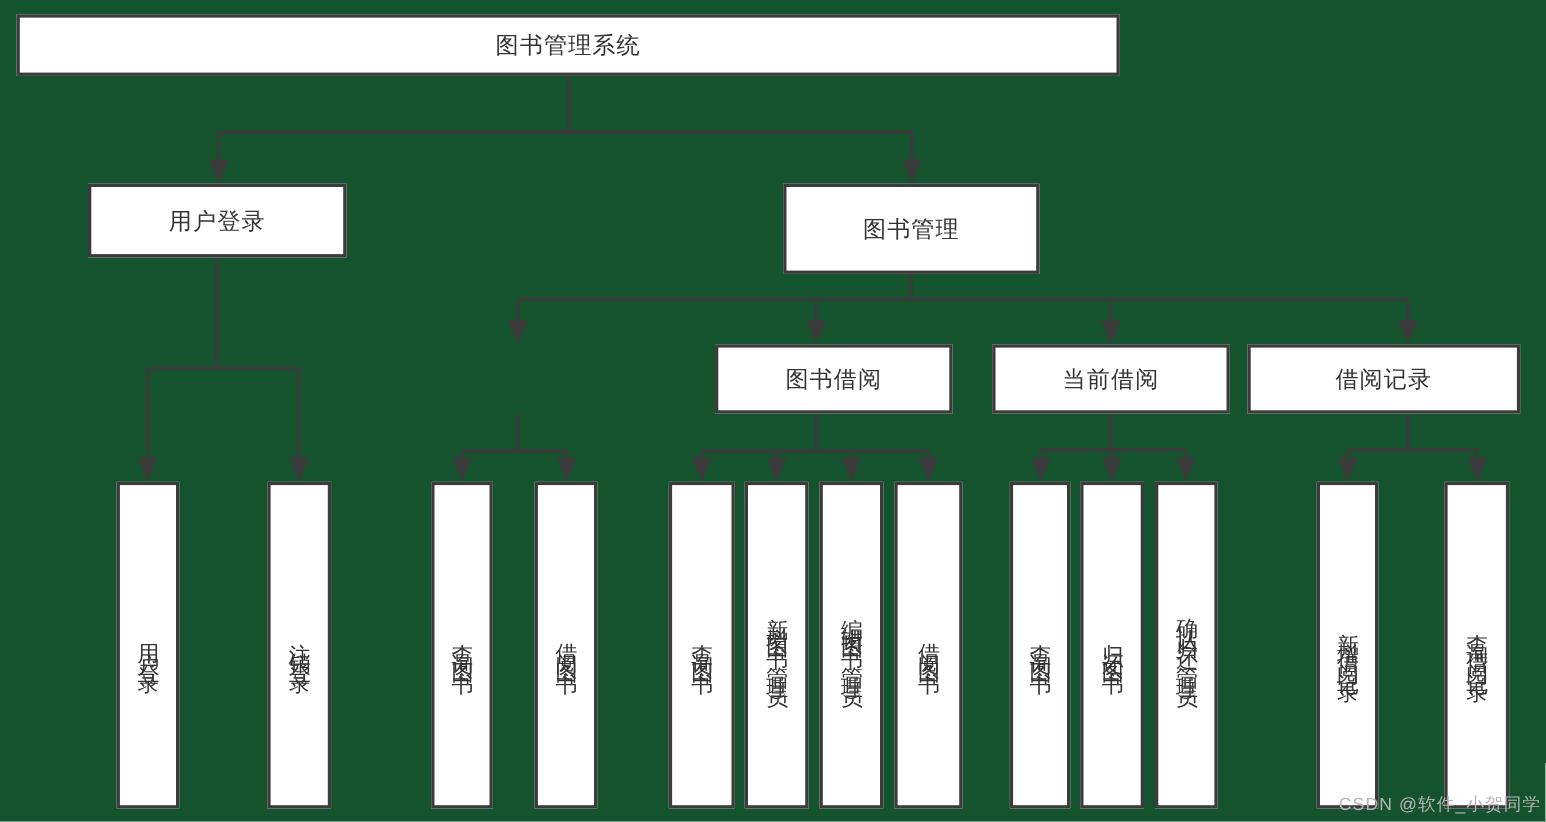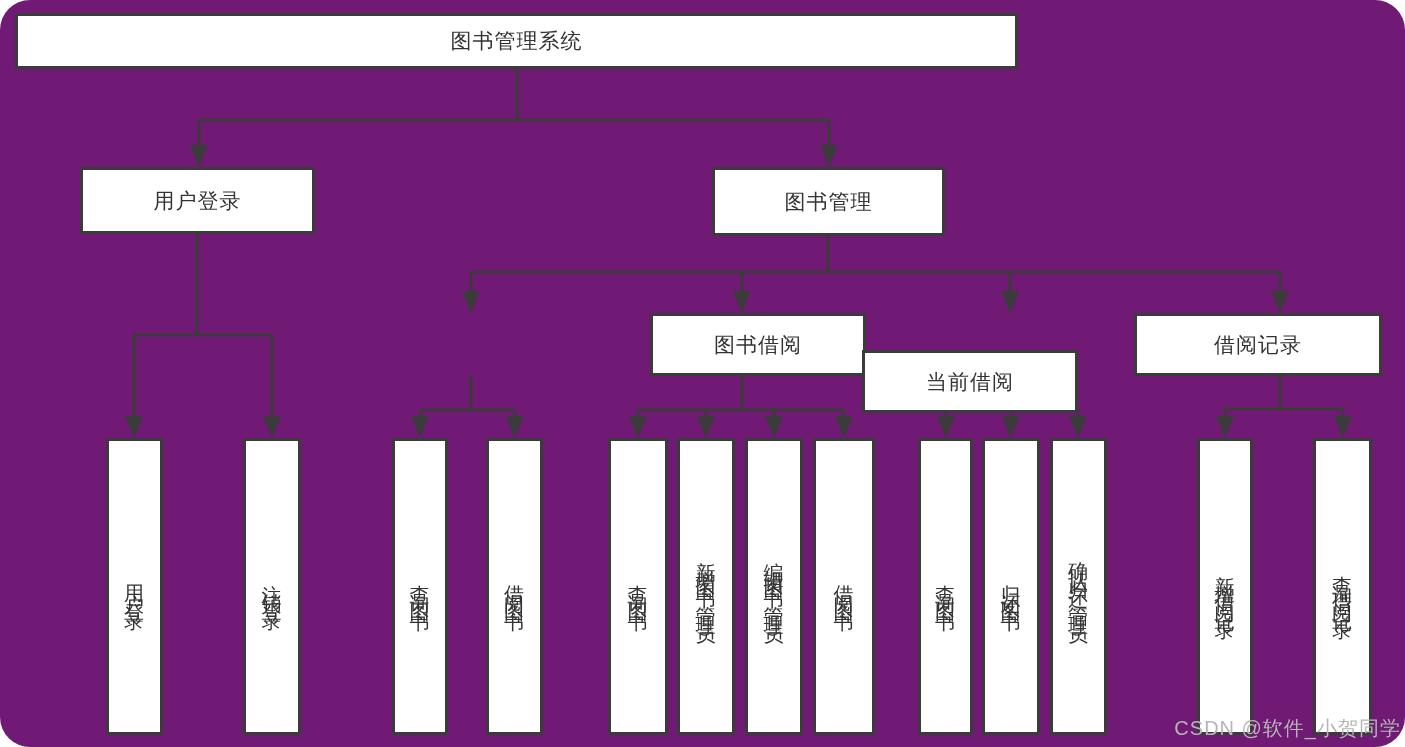--- a/index.html
+++ b/index.html
@@ -1,23 +1,22 @@
 <!DOCTYPE html>
 <html><head>
 <meta charset="utf-8">
 <style>
   html, body { margin: 0; padding: 0; background: #ffffff; }
   body { font-family: "Liberation Sans", sans-serif; }
   #canvas {
     position: relative;
     width: 1405px;
     height: 747px;
-    background: #701a75;
+    background: #14532d;
     overflow: hidden;
-    border-radius: 30px;
   }
   #wires {
     position: absolute;
     left: 0; top: 0;
     z-index: 1;
   }
   .box {
     position: absolute;
     box-sizing: border-box;
     background: #ffffff;
@@ -39,21 +38,21 @@
     font-size: 20px;
     letter-spacing: 9px;
     line-height: 1;
     top: 438px;
     height: 297px;
   }
   #watermark {
     position: absolute;
     right: 4px;
     bottom: 5px;
-    font-size: 20px;
+    font-size: 16px;
     letter-spacing: 1px;
     color: #b5b5b5;
     z-index: 10;
     white-space: nowrap;
   }
 </style>
 </head>
 <body>
 
 <div id="canvas">
@@ -94,24 +93,24 @@
       <polygon points="1002,416 1020,416 1011,438"></polygon>
       <polygon points="1069,416 1087,416 1078,438"></polygon>
       <polygon points="1216,416 1234,416 1225,438"></polygon>
       <polygon points="1334,416 1352,416 1343,438"></polygon>
     </g>
   </svg>
 
   <div class="box hbox" style="left:15px; top:13px; width:1003px; height:56px;">图书管理系统</div>
 
   <div class="box hbox" style="left:80px; top:167px; width:235px; height:67px;">用户登录</div>
-  <div class="box hbox" style="left:712px; top:167px; width:233px; height:69px;">图书管理</div>
+  <div class="box hbox" style="left:712px; top:167px; width:233px; height:82px;">图书管理</div>
 
   <div class="box hbox" style="left:634px; top:313px; width:216px; height:63px;margin-left:16px;">图书借阅</div>
-  <div class="box hbox" style="left:862px; top:313px; width:216px; height:63px;margin-top:37px;">当前借阅</div>
+  <div class="box hbox" style="left:902px; top:313px; width:216px; height:63px;">当前借阅</div>
   <div class="box hbox" style="left:1134px; top:313px; width:248px; height:63px;">借阅记录</div>
 
   <div class="box vbox" style="left:106px; width:57px;">用户登录</div>
   <div class="box vbox" style="left:243px; width:58px;">注销登录</div>
 
   <div class="box vbox" style="left:392px; width:56px;">查询图书</div>
   <div class="box vbox" style="left:486px; width:57px;">借阅图书</div>
 
   <div class="box vbox" style="left:608px; width:60px;">查询图书</div>
   <div class="box vbox" style="left:677px; width:58px;">新增图书（管理员）</div>

